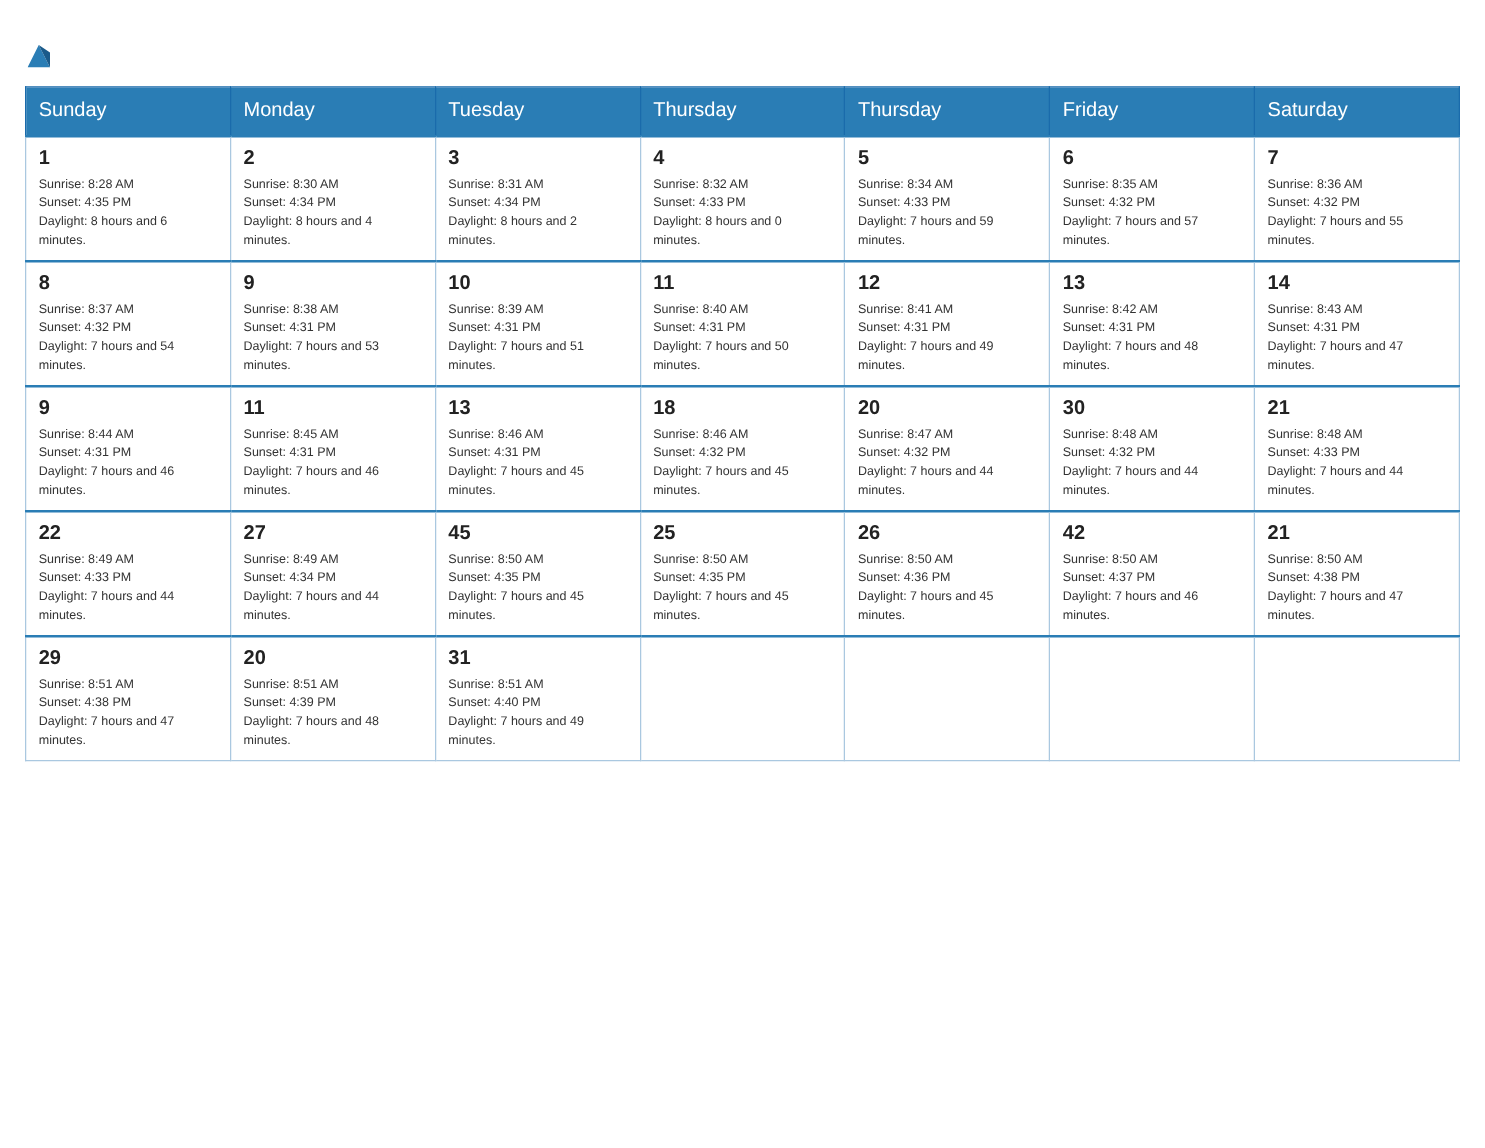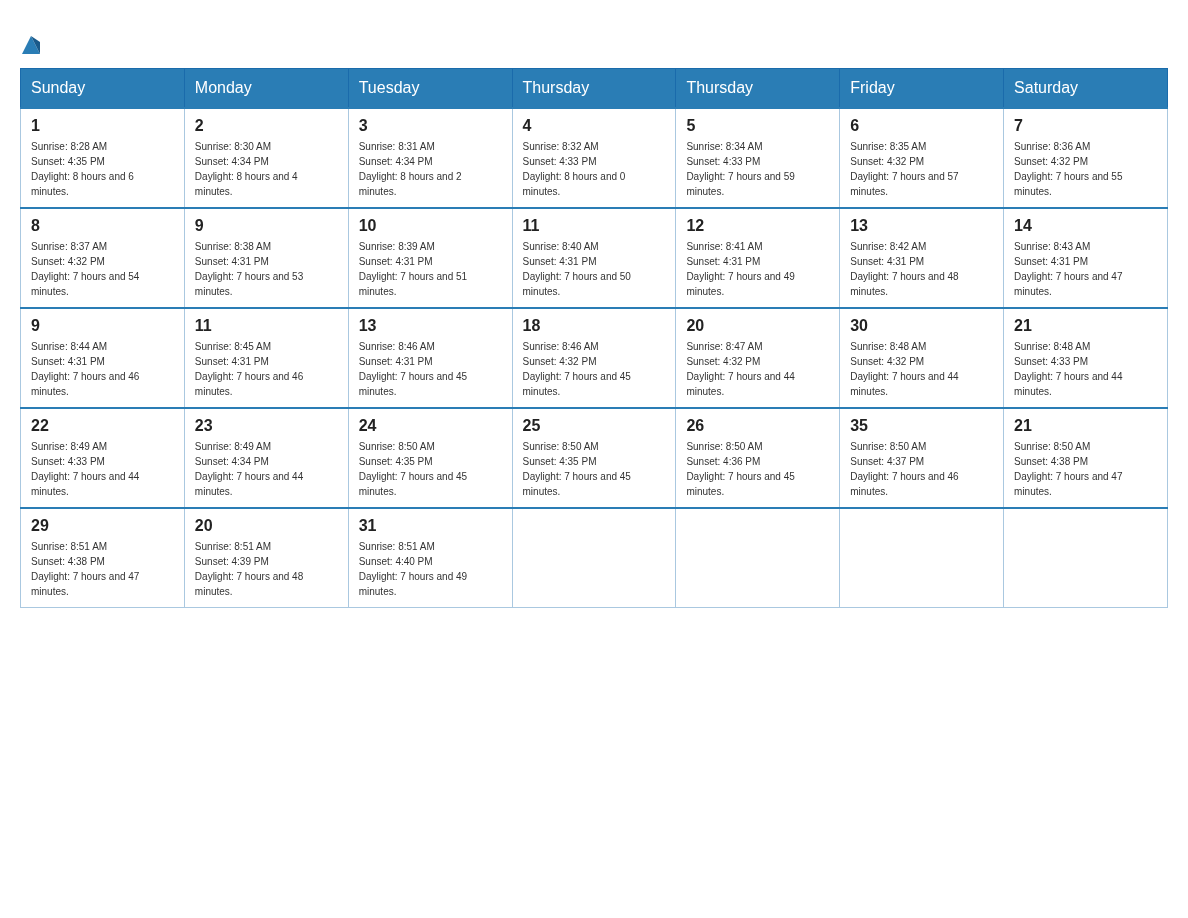--- a/index.html
+++ b/index.html
@@ -225,37 +225,37 @@
           <span class="day-number">21</span>
           <div class="day-info">Sunrise: 8:48 AM<br>Sunset: 4:33 PM<br>Daylight: 7 hours and 44 minutes.</div>
         </td>
       </tr>
       <tr>
         <td>
           <span class="day-number">22</span>
           <div class="day-info">Sunrise: 8:49 AM<br>Sunset: 4:33 PM<br>Daylight: 7 hours and 44 minutes.</div>
         </td>
         <td>
-          <span class="day-number">23</span>
+          <span class="day-number">27</span>
           <div class="day-info">Sunrise: 8:49 AM<br>Sunset: 4:34 PM<br>Daylight: 7 hours and 44 minutes.</div>
         </td>
         <td>
-          <span class="day-number">24</span>
+          <span class="day-number">45</span>
           <div class="day-info">Sunrise: 8:50 AM<br>Sunset: 4:35 PM<br>Daylight: 7 hours and 45 minutes.</div>
         </td>
         <td>
           <span class="day-number">25</span>
           <div class="day-info">Sunrise: 8:50 AM<br>Sunset: 4:35 PM<br>Daylight: 7 hours and 45 minutes.</div>
         </td>
         <td>
           <span class="day-number">26</span>
           <div class="day-info">Sunrise: 8:50 AM<br>Sunset: 4:36 PM<br>Daylight: 7 hours and 45 minutes.</div>
         </td>
         <td>
-          <span class="day-number">35</span>
+          <span class="day-number">42</span>
           <div class="day-info">Sunrise: 8:50 AM<br>Sunset: 4:37 PM<br>Daylight: 7 hours and 46 minutes.</div>
         </td>
         <td>
           <span class="day-number">21</span>
           <div class="day-info">Sunrise: 8:50 AM<br>Sunset: 4:38 PM<br>Daylight: 7 hours and 47 minutes.</div>
         </td>
       </tr>
       <tr>
         <td>
           <span class="day-number">29</span>

